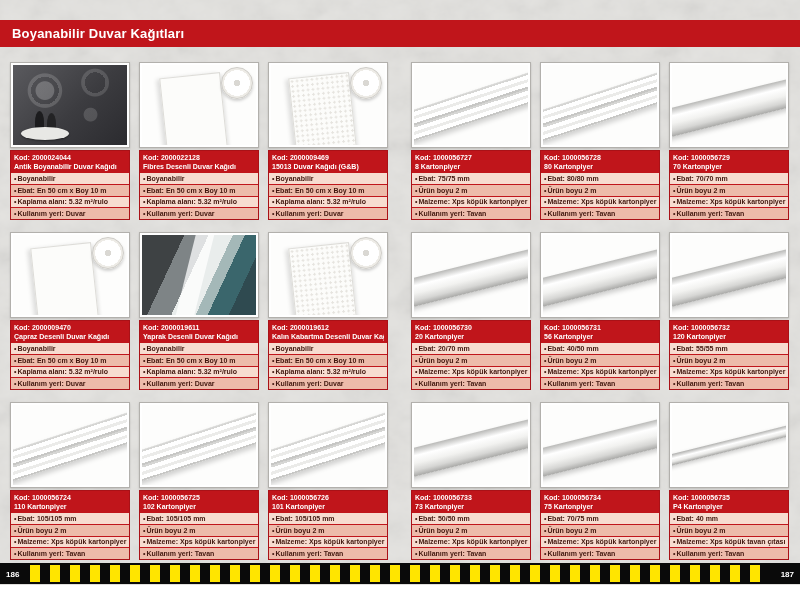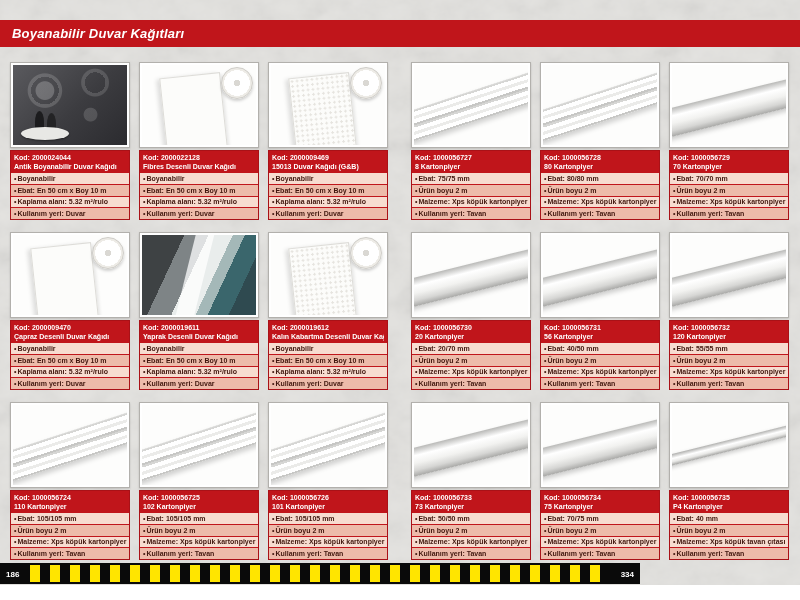--- a/index.html
+++ b/index.html
@@ -2,21 +2,21 @@
 <html><head>
 <meta charset="utf-8">
 <style>
   * { margin:0; padding:0; box-sizing:border-box; }
   body { width:800px; height:600px; font-family:"Liberation Sans", sans-serif; background:#fff; }
   .page { position:relative; width:800px; height:600px; background:#ffffff; overflow:hidden; }
   .texture { position:absolute; left:0; top:0; }
 
   
   .header-bar { position:absolute; left:0; top:20px; width:800px; height:27px; background:#c0151b; }
-  .header-title { position:absolute; top:0; height:27px; line-height:27px; color:#fff; font-size:13px; font-weight:bold; letter-spacing:0.2px;font-style:italic; }
+  .header-title { position:absolute; top:0; height:27px; line-height:27px; color:#fff; font-size:13px; font-weight:bold; letter-spacing:0.2px; }
   .title-left { left:12px; }
   .title-right { left:420px; }
 
   
   .cards-grid { position:absolute; top:62px; display:grid; grid-template-columns:repeat(3,120px); grid-auto-rows:160px; column-gap:9px; row-gap:10px; }
   .grid-left  { left:10px; }
   .grid-right { left:411px; }
 
   .card { width:120px; height:158px; display:flex; flex-direction:column; }
   .card-img { height:86px; background:#fff; border:1px solid #b2b0ac; padding:2px; box-shadow:0 1px 2px rgba(0,0,0,0.15); }
@@ -48,21 +48,21 @@
 
   .roll-plain::before, .roll-textured::before { content:""; position:absolute; left:18%; top:12%; width:52%; height:92%; background:#fcfcfa; border:1px solid #dddcd8; transform:rotate(-6deg); box-shadow:-3px 1px 4px rgba(0,0,0,0.13), 2px 2px 3px rgba(0,0,0,0.08); }
   .roll-textured::before { background-image:radial-gradient(#e6e4df 1px, transparent 1.2px); background-size:5px 5px; }
   .roll-plain::after, .roll-textured::after { content:""; position:absolute; top:2px; right:3px; width:30px; height:30px; border-radius:50%; border:1px solid #cfcdc8; background:radial-gradient(circle, #dad8d3 0 14%, #fff 15% 60%, #edebe6 61% 100%); box-shadow:0 2px 3px rgba(0,0,0,0.18); }
 
   .molding-a::before { content:""; position:absolute; left:-15%; top:34%; width:130%; height:30px; transform:rotate(-18deg); background:repeating-linear-gradient(0deg, #c7c7c5 0 2px, #ffffff 2px 6px, #ebebe9 6px 9px, #ffffff 9px 13px, #d6d6d4 13px 15px); box-shadow:0 3px 5px rgba(0,0,0,0.18); }
   .molding-b::before { content:""; position:absolute; left:-15%; top:36%; width:130%; height:28px; transform:rotate(-14deg); background:linear-gradient(#b9b9b7 0%, #ffffff 28%, #f2f2f0 55%, #d6d6d4 80%, #a9a9a7 100%); box-shadow:0 3px 5px rgba(0,0,0,0.2); }
   .molding-c::before { content:""; position:absolute; left:-15%; top:44%; width:130%; height:11px; transform:rotate(-14deg); background:linear-gradient(#b0b0ae 0%, #ffffff 40%, #e8e8e6 70%, #a5a5a3 100%); box-shadow:0 2px 4px rgba(0,0,0,0.2); }
 
   
-  .footer-bar { position:absolute; left:0; top:563px; width:640px; height:21px; background:#0a0a0a; }
+  .footer-bar { position:absolute; left:0; top:563px; width:800px; height:21px; background:#0a0a0a; }
   .stripes { position:absolute; left:30px; right:30px; top:2px; bottom:2px; background:repeating-linear-gradient(90deg, #ffe500 0 10px, #0a0a0a 10px 20px); }
   .page-num { position:absolute; top:50%; transform:translateY(-50%); color:#fff; font-size:8px; font-weight:bold; }
   .num-left  { left:6px; }
   .num-right { right:6px; }
 </style>
 </head>
 <body>
 
 <div class="page">
 
@@ -407,16 +407,16 @@
             <div class="spec">Malzeme: Xps köpük tavan çıtası</div>
             <div class="spec">Kullanım yeri: Tavan</div>
           </div>
     </div>
   </div>
 </div>
 
   <div class="footer-bar">
     <span class="page-num num-left">186</span>
     <div class="stripes"></div>
-    <span class="page-num num-right">334</span>
+    <span class="page-num num-right">187</span>
   </div>
 
 </div>
 
 </body></html>

